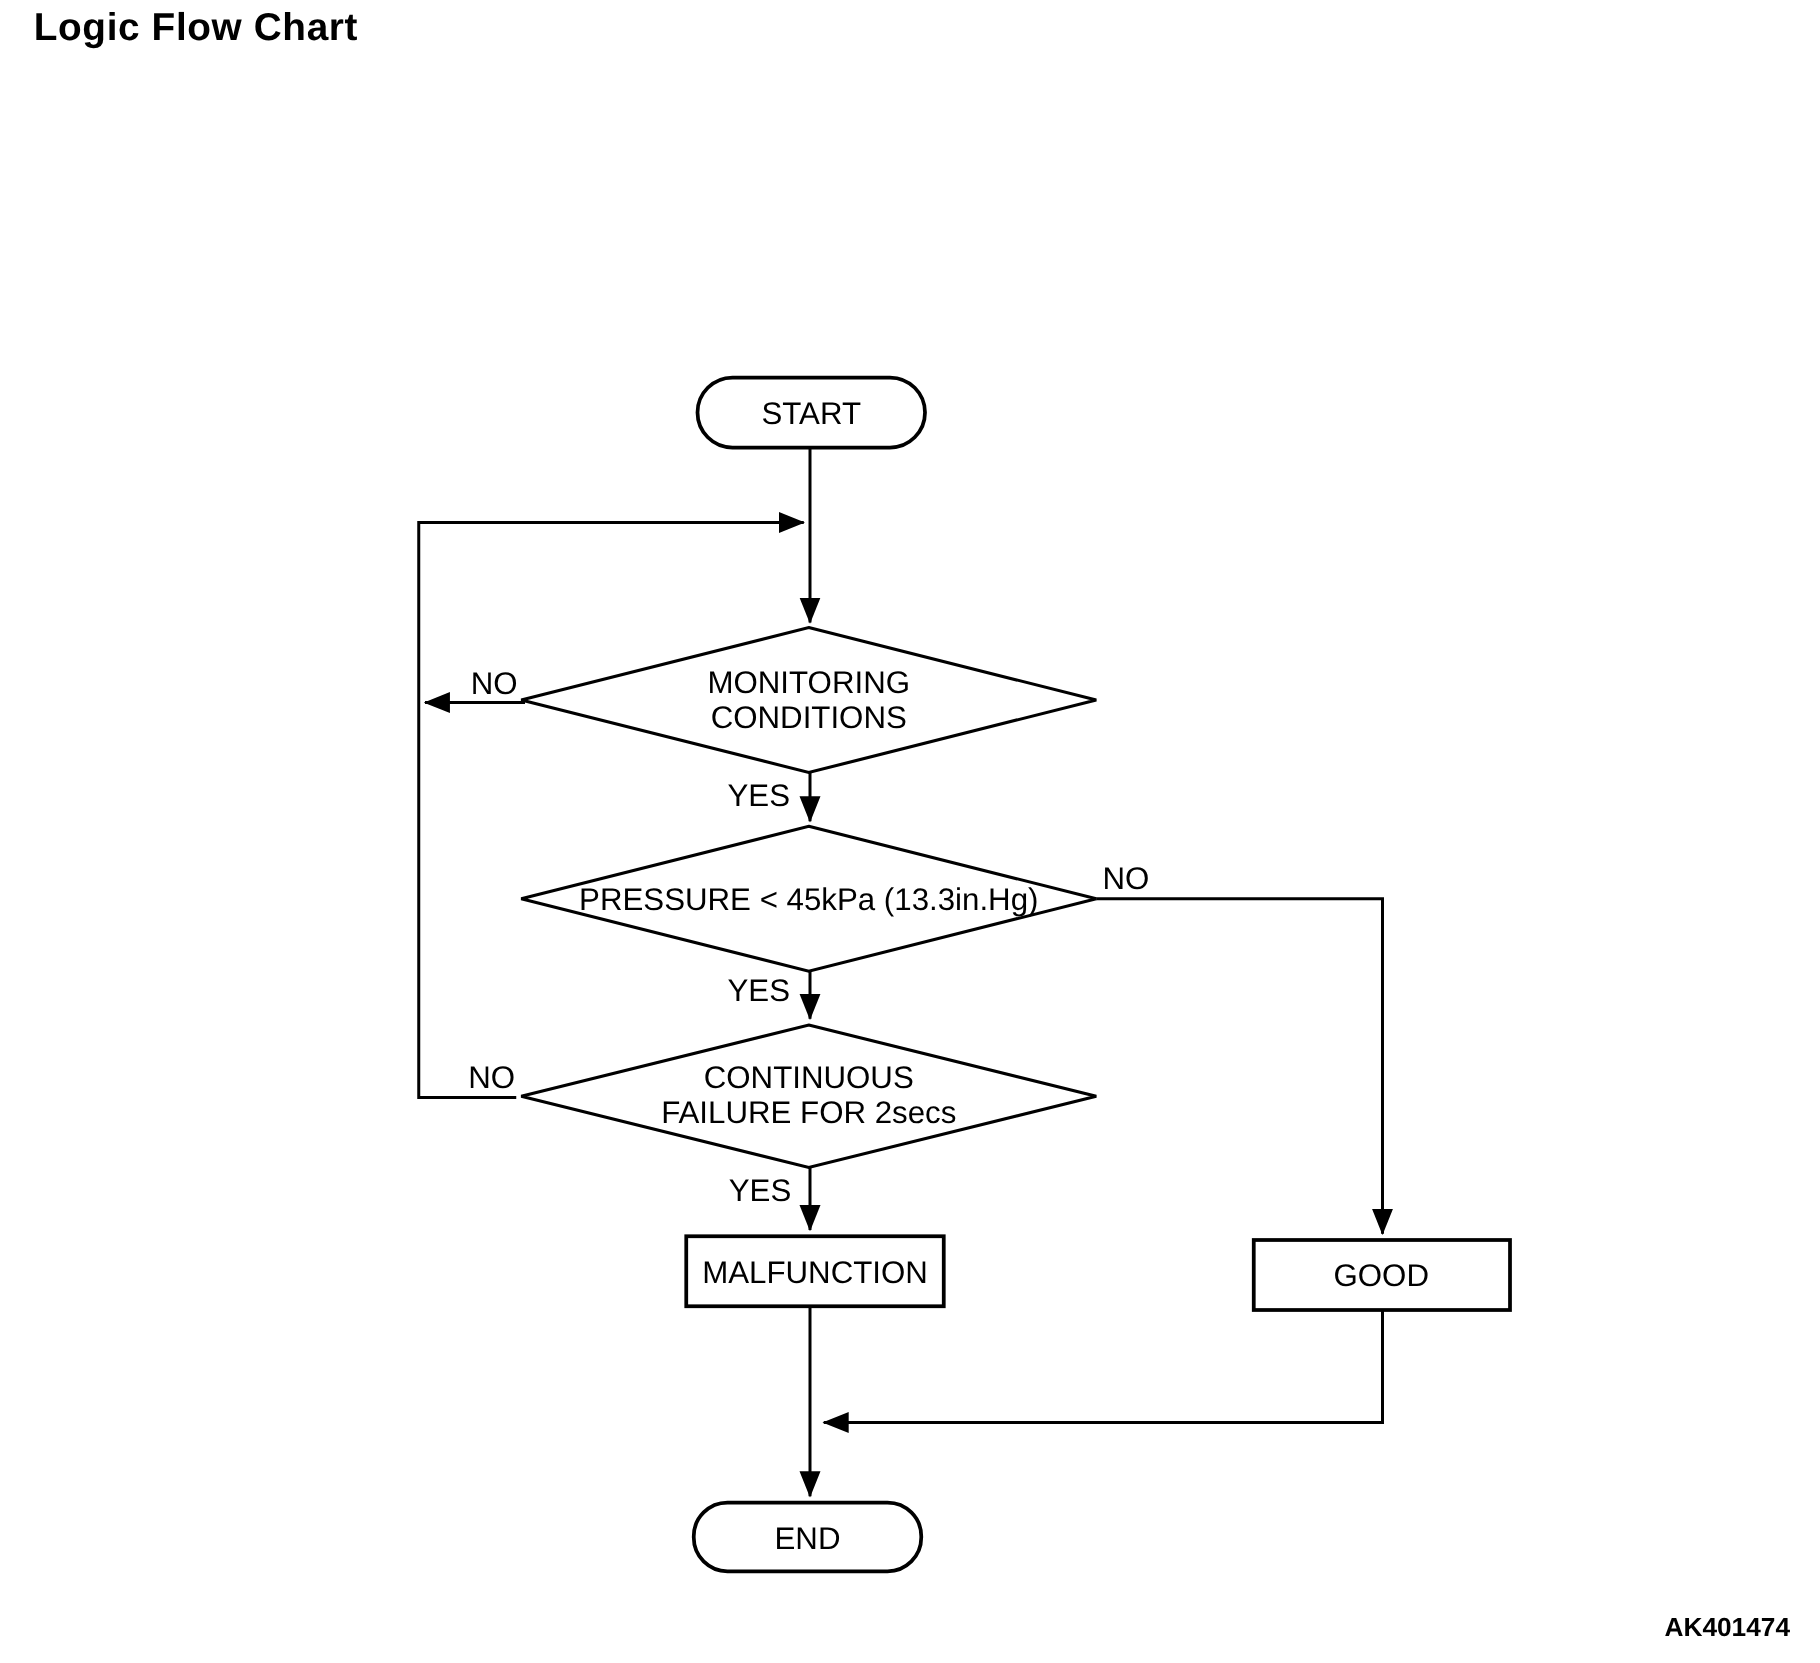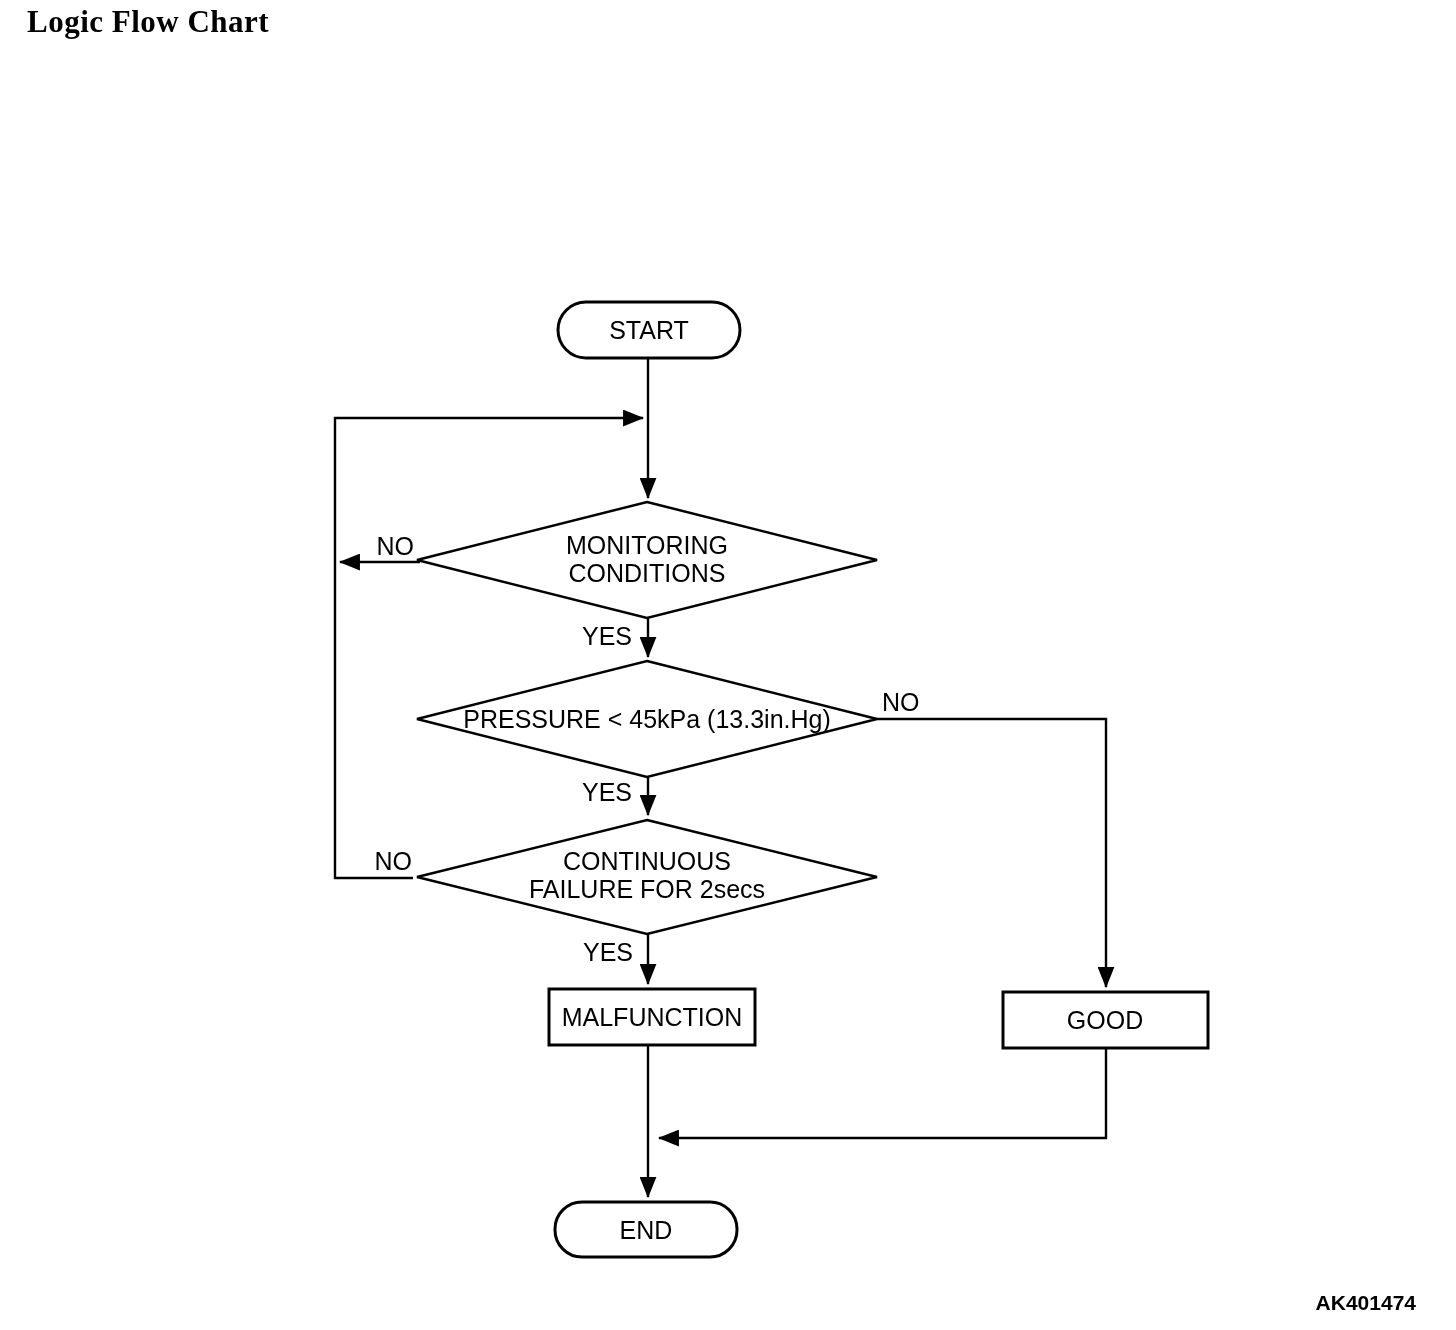--- a/index.html
+++ b/index.html
@@ -16,25 +16,24 @@
     overflow: hidden;
   }
   .page-title {
     position: absolute;
     left: 27px;
     top: 4px;
     font-size: 31px;
     font-weight: bold;
     letter-spacing: 0.5px;
     margin: 0;
-    font-family: Liberation Serif, serif;
   }
   .figure-code {
     position: absolute;
-    right: 40px;
+    right: 24px;
     top: 1291px;
     font-size: 21px;
     font-weight: bold;
   }
   svg.flowchart {
     position: absolute;
     left: 0;
     top: 0;
   }
   svg.flowchart .shape {

